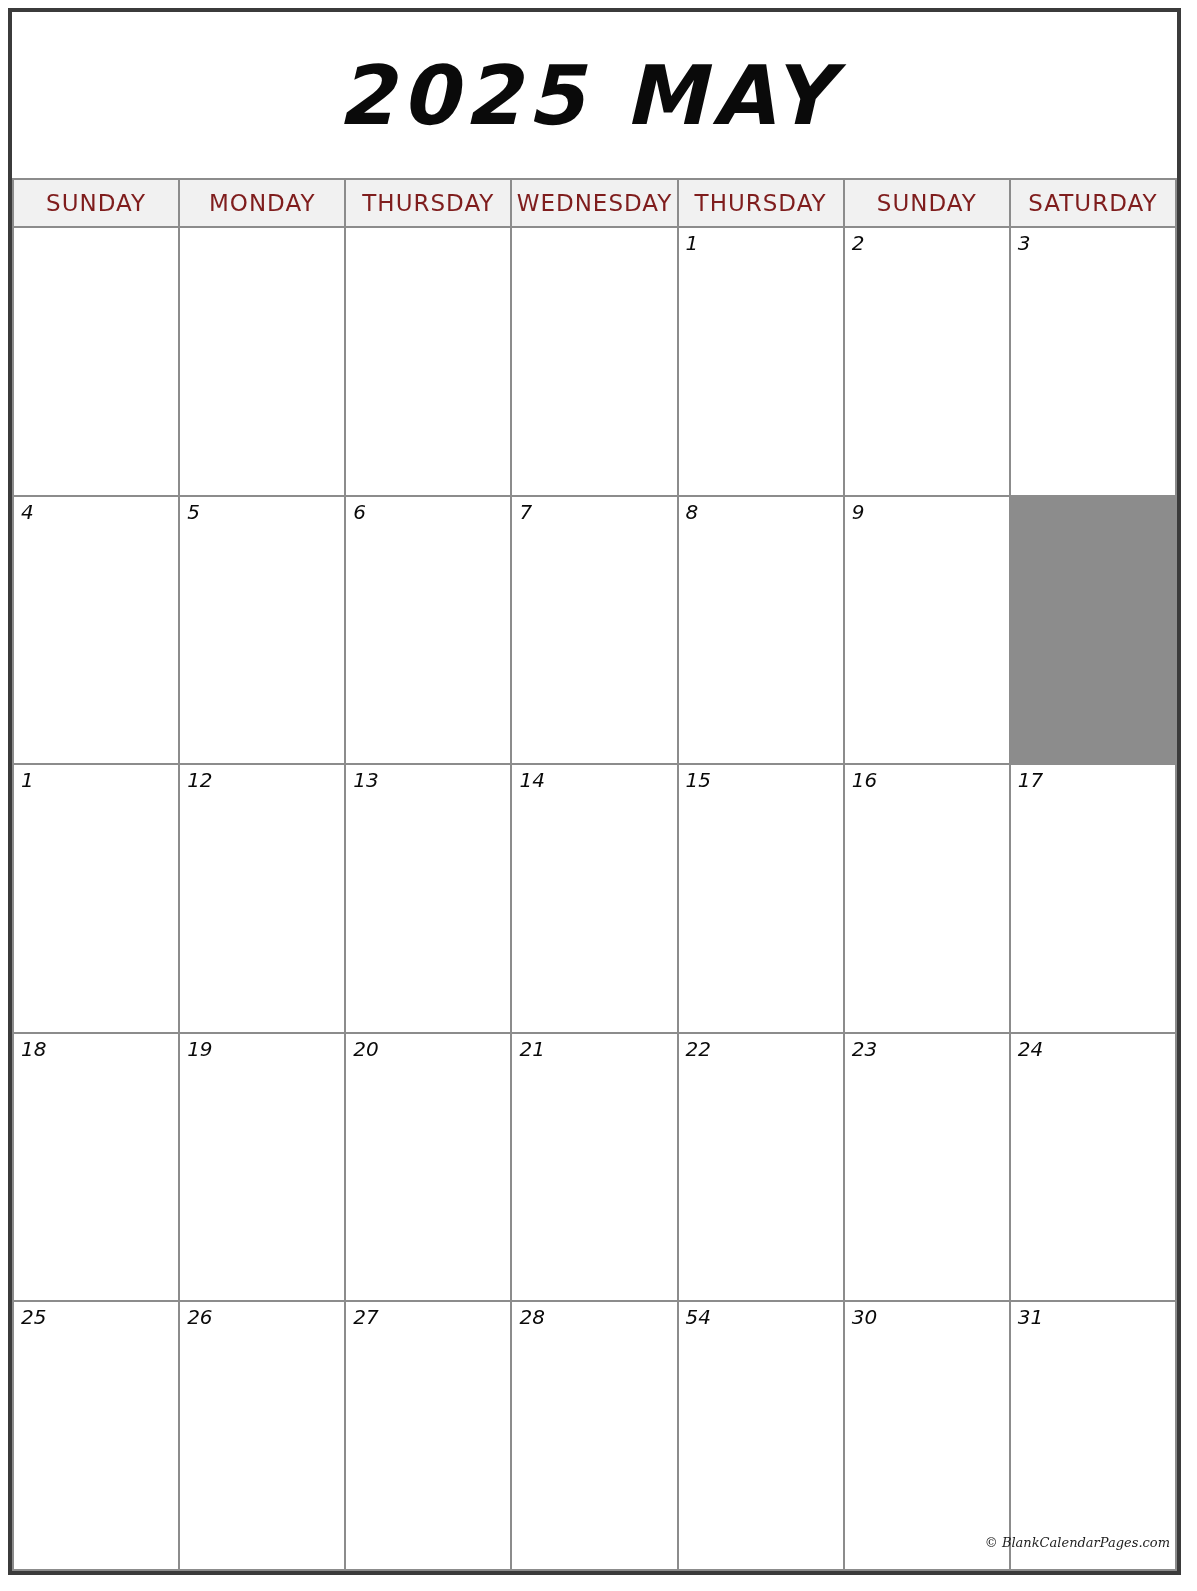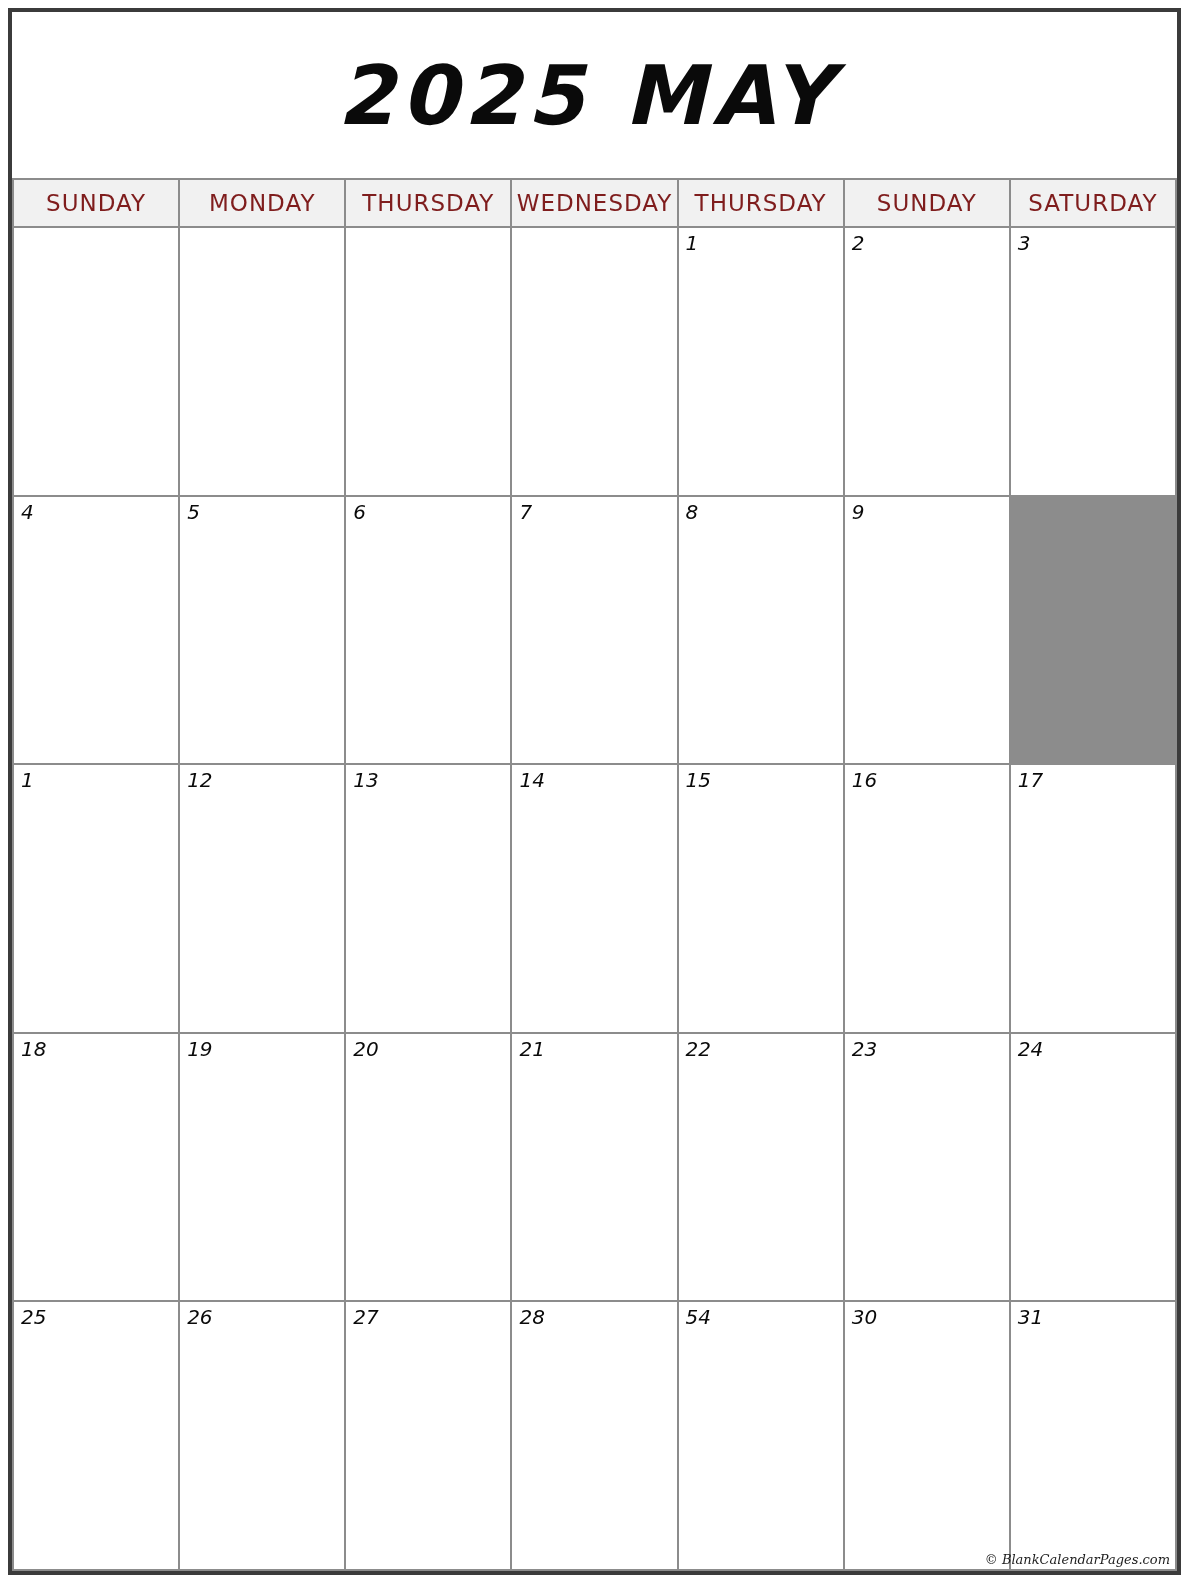--- a/index.html
+++ b/index.html
@@ -76,21 +76,21 @@
     position: absolute;
     top: 3px;
     left: 7px;
     font-size: 20px;
     font-style: italic;
     color: #0a0a0a;
   }
   .watermark {
     position: absolute;
     right: 5px;
-    bottom: 2px;
+    bottom: 19px;
     font-family: "DejaVu Serif", "Liberation Serif", serif;
     font-style: italic;
     font-size: 13px;
     color: #1d1d1d;
     white-space: nowrap;
   }
 </style>
 </head>
 <body>
 

